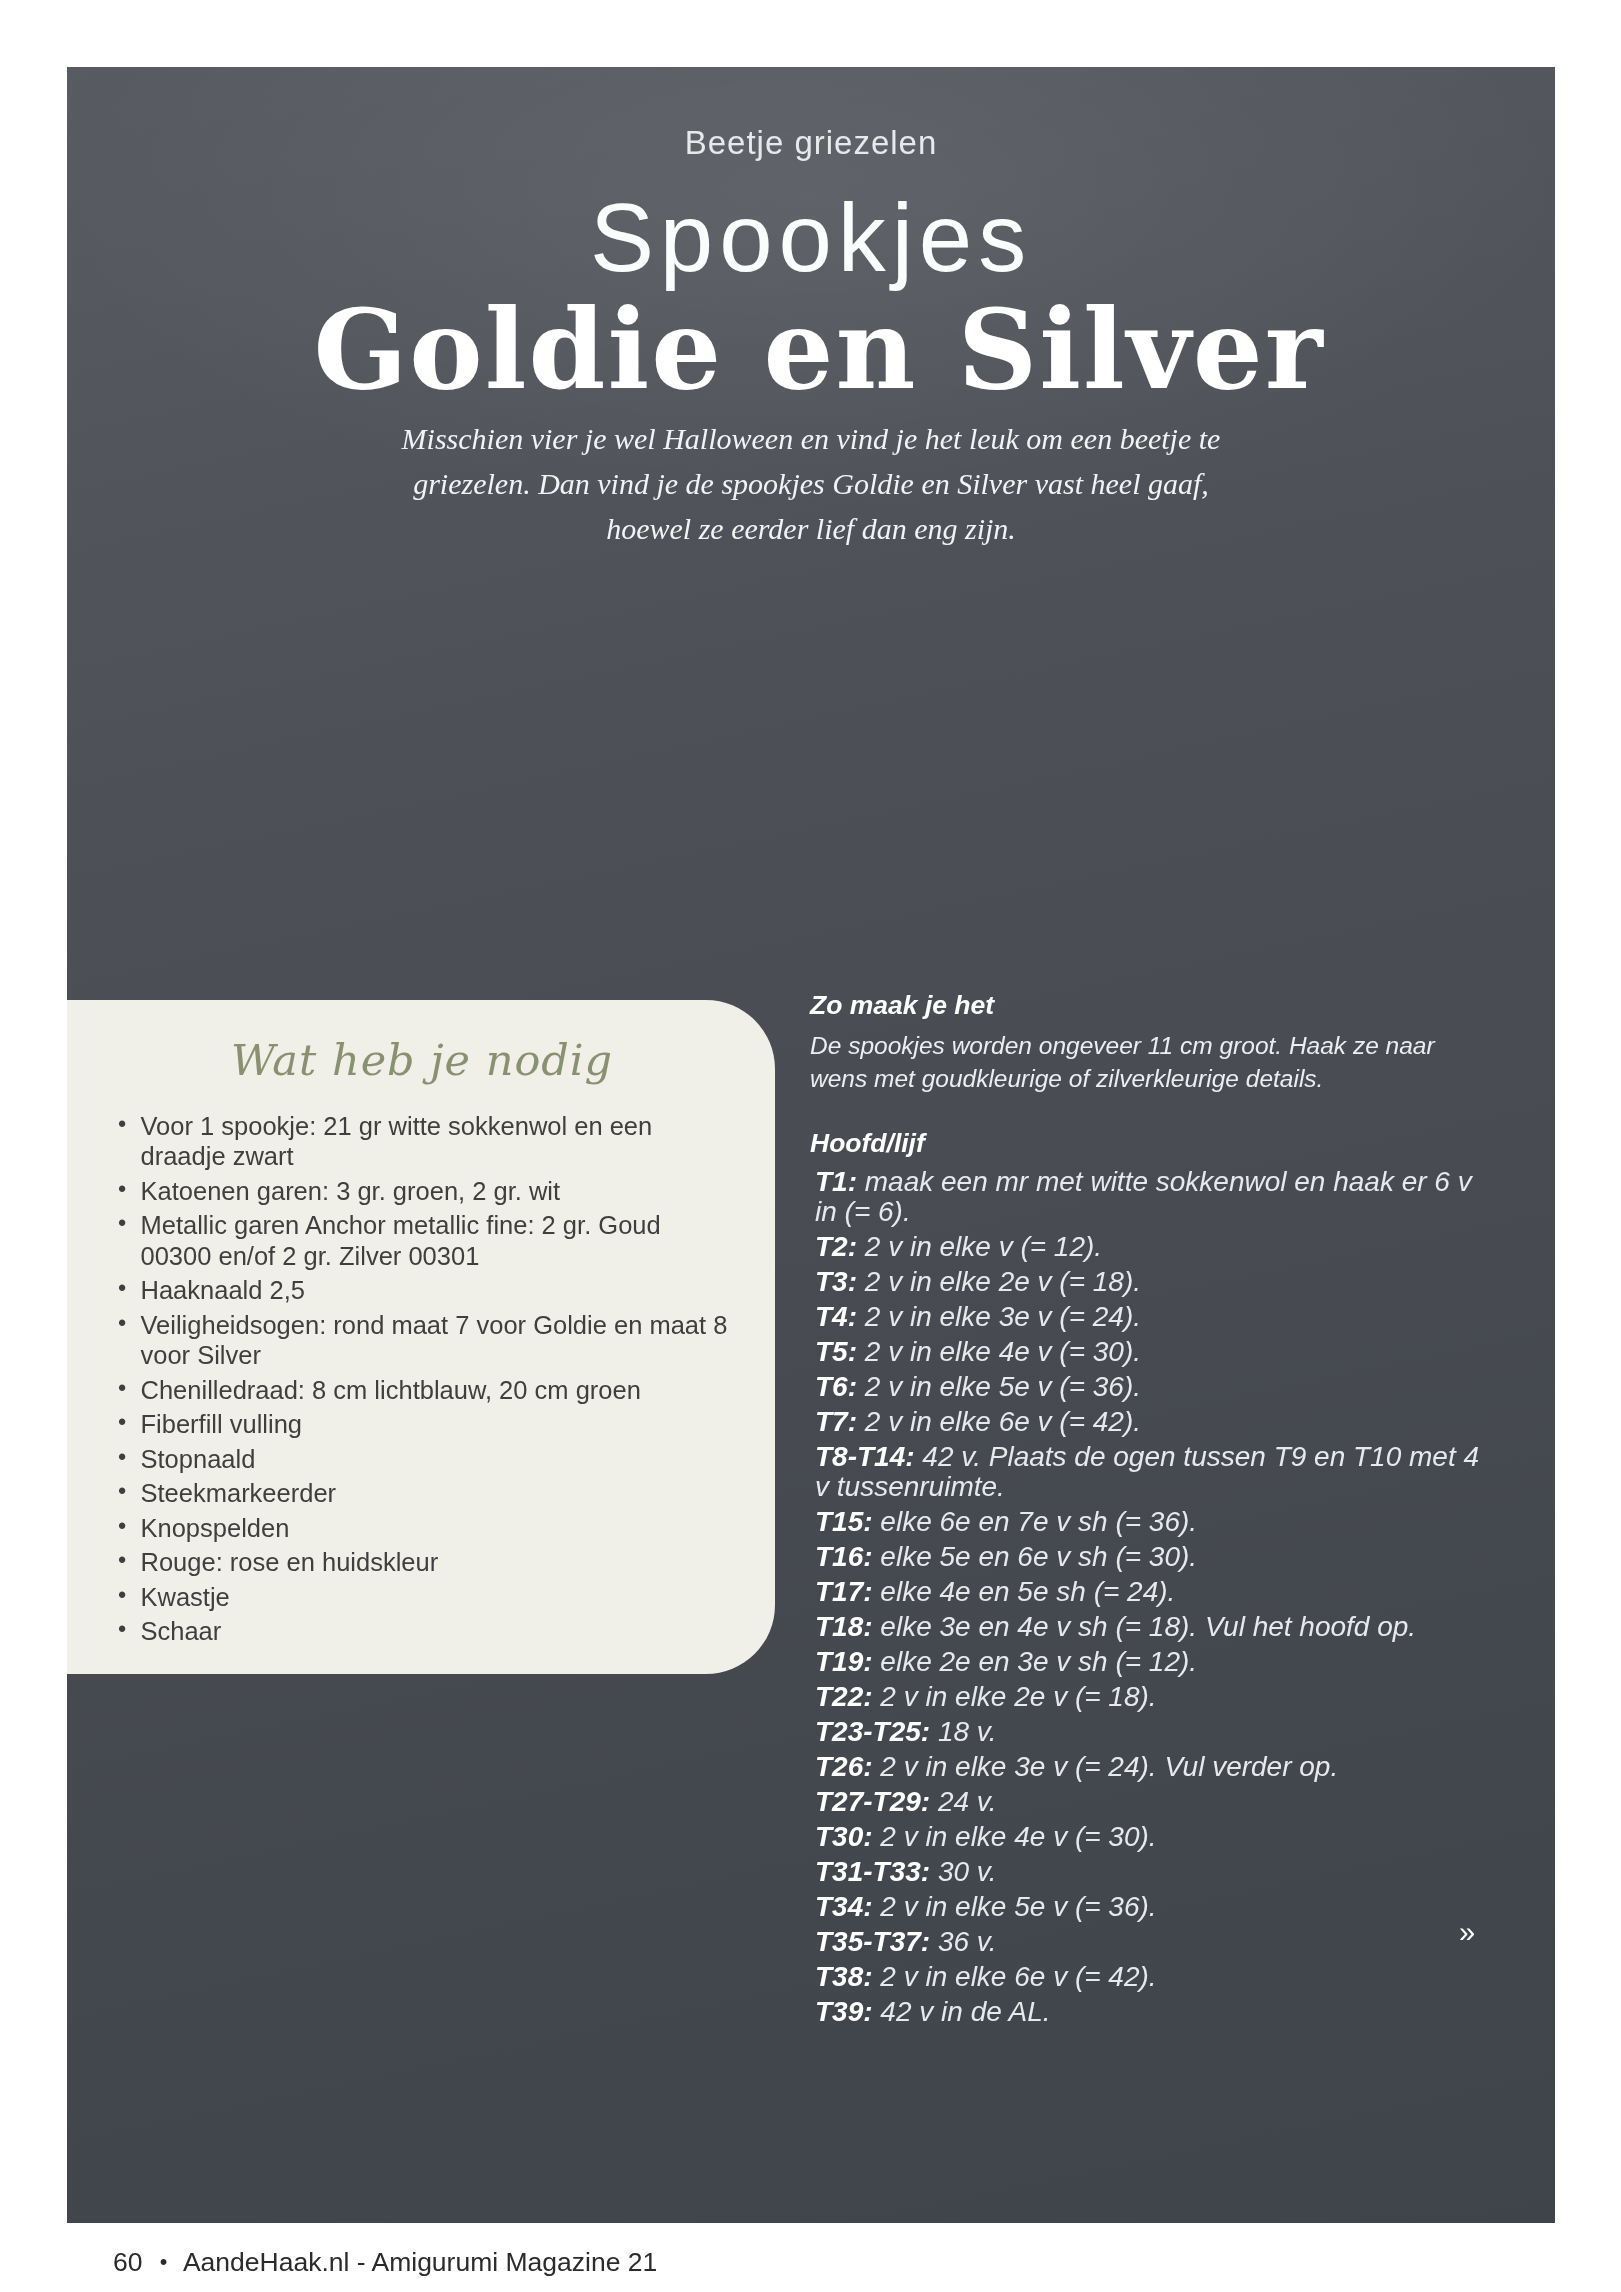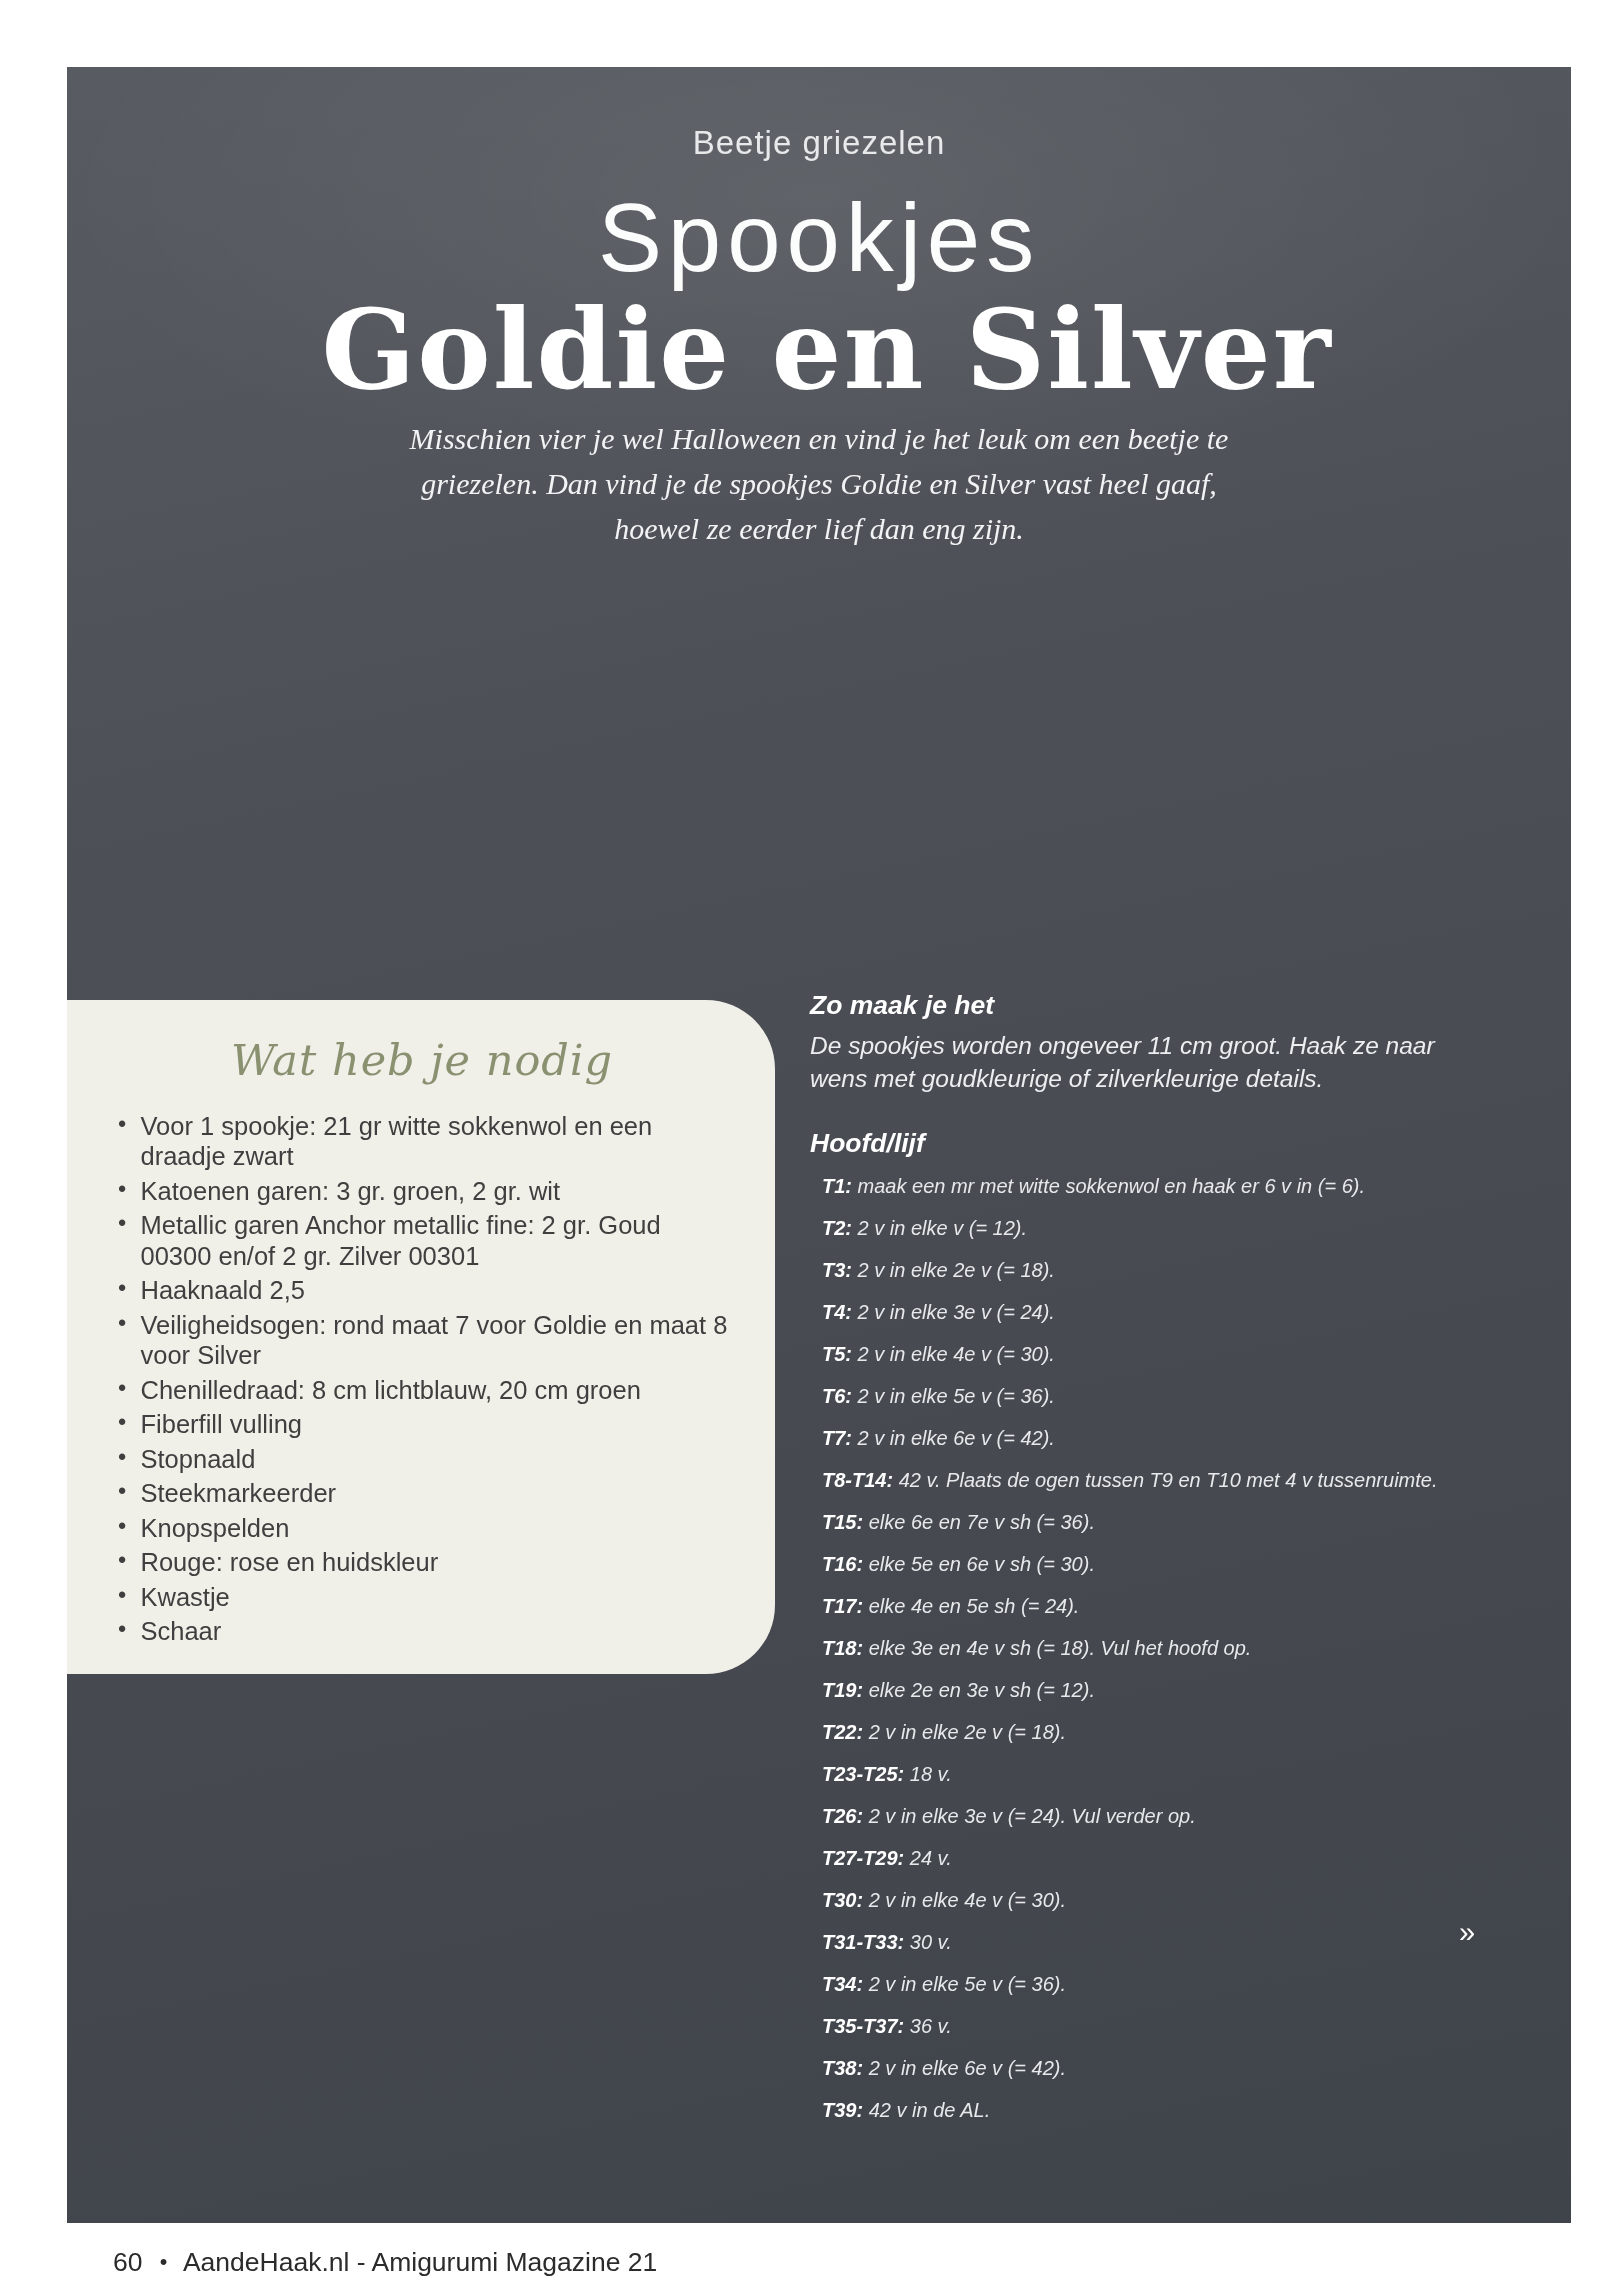--- a/index.html
+++ b/index.html
@@ -11,21 +11,20 @@
     overflow: hidden;
   }
 
   .card {
     position: absolute;
     left: 67px; top: 67px;
     width: 1488px; height: 2156px;
     background:
       radial-gradient(ellipse 1176px 490px at 50% 6%, rgba(255,255,255,0.07), rgba(255,255,255,0) 65%),
       linear-gradient(168deg, #585c62 0%, #4d5157 30%, #474b51 60%, #3f434a 100%);
-    padding-left: 16px;
   }
 
   
   .kicker {
     position: absolute; top: 57px; left: 0; width: 100%;
     text-align: center;
     font-size: 33px; letter-spacing: 1px;
     color: #e8e9ea; font-weight: 400;
   }
   .title-light {
@@ -100,22 +99,22 @@
     font-size: 26.5px; font-weight: 700;
     color: #ffffff;
   }
   .how-text {
     margin: 0 0 33px 0;
     width: 647px;
     font-size: 24.5px; line-height: 1.36;
     color: #eceef0;
   }
   .rows p {
-    margin: 12px;
-    font-size: 20px; line-height: 30px;
+    margin: 5px;
+    font-size: 28px; line-height: 30px;
     color: #e7e9eb;
   }
   .rows strong {
     color: #ffffff; font-weight: 700;
   }
 
   .continue {
     position: absolute; left: 1392px; top: 1849px;
     font-size: 29px; color: #ffffff;
   }

